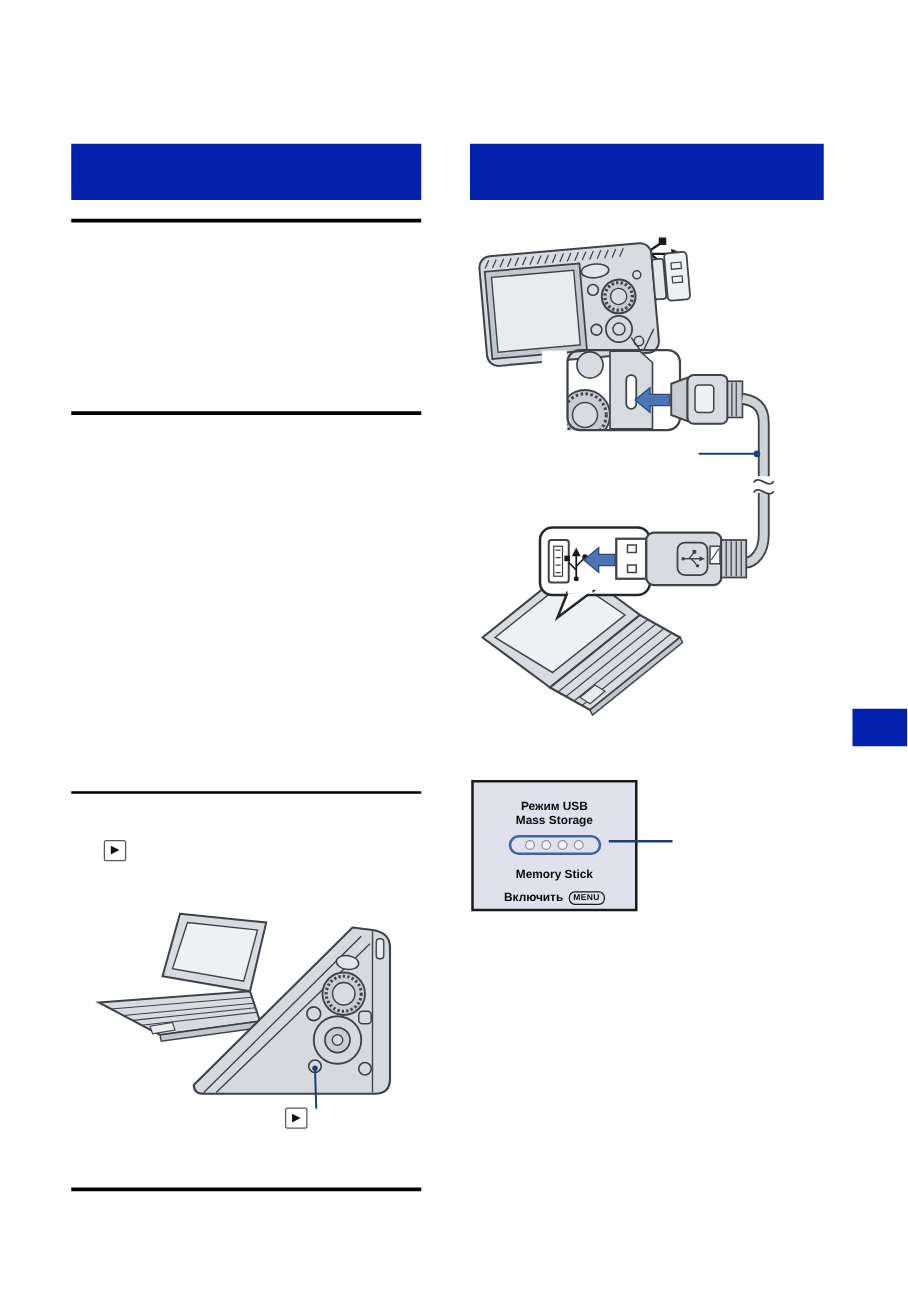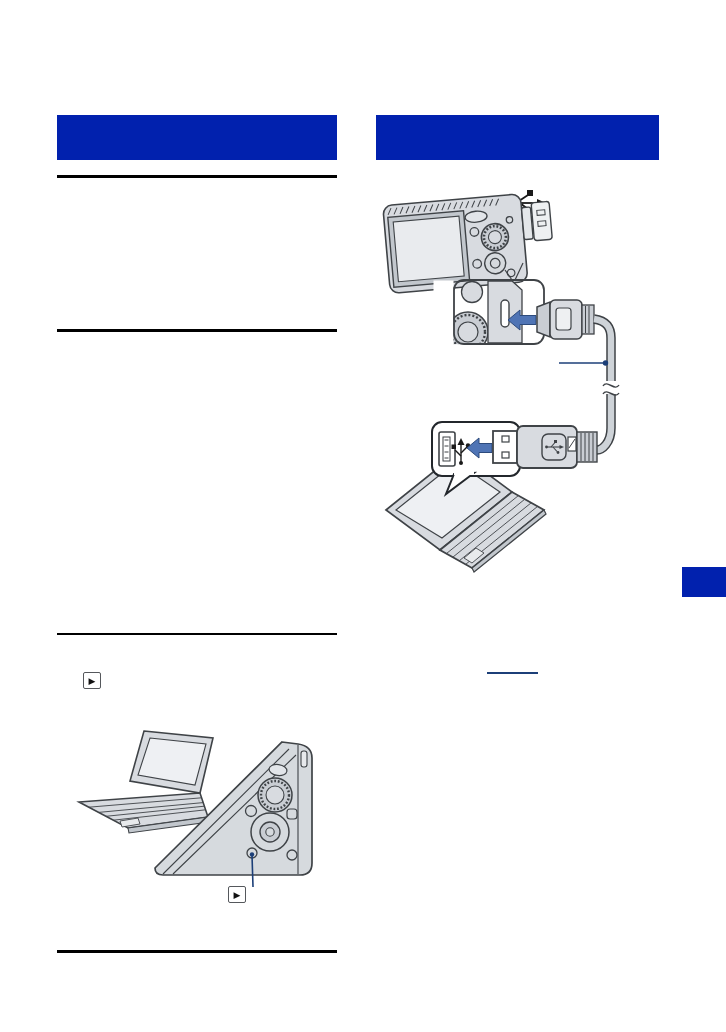--- a/index.html
+++ b/index.html
@@ -198,20 +198,35 @@
         <rect x="192" y="257" width="8" height="14" fill="#ffffff" stroke-width="1.2"></rect>
         <path d="M193 268 L199 259" stroke-width="1"></path>
         <rect x="201" y="252" width="20" height="30" fill="#c9cdd3" stroke-width="1.4"></rect>
         <path d="M205 253 V281 M209 253 V281 M213 253 V281 M217 253 V281" stroke-width="1"></path>
       </g>
     </g>
   </svg>
 
   <div class="side-tab"></div>
 
+  <div class="mockup">
+    <p class="l1">Режим USB</p>
+    <p>Mass Storage</p>
+    <div class="lamp-box">
+        <span class="lamp"></span>
+        <span class="lamp"></span>
+        <span class="lamp"></span>
+        <span class="lamp"></span>
+      </div>
+    <p class="media">Memory Stick</p>
+    <div class="action-row">
+      <p>Включить</p>
+      <span class="menu-key">MENU</span>
+    </div>
+  </div>
   <div class="lamp-callout"></div>
 
   <svg class="illus-bottom-left" viewBox="0 0 260 185">
     <g fill="none" stroke="#3f4347" stroke-width="1.5">
       <g>
         <polygon points="84,6 153,13 140,68 70,56" fill="#d8dbe0" stroke-width="1.6"></polygon>
         <polygon points="90,13 146,19 135,60 78,50" fill="#eef0f3" stroke-width="1.1"></polygon>
         <polygon points="19,77 140,68 148,92 68,103" fill="#d8dbe0" stroke-width="1.6"></polygon>
         <path stroke-width="0.9" d="M28.8 82.2 L141.6 72.8 M38.6 87.4 L143.2 77.6 M46 91.3 L144.4 81.2 M53.3 95.2 L145.6 84.8"></path>
         <polygon points="60,96 78,93 80,99 62,102" fill="#e8eaec" stroke-width="0.9"></polygon>

